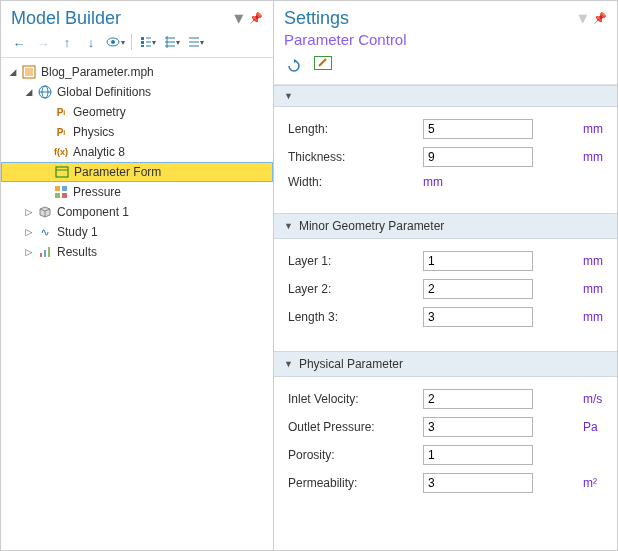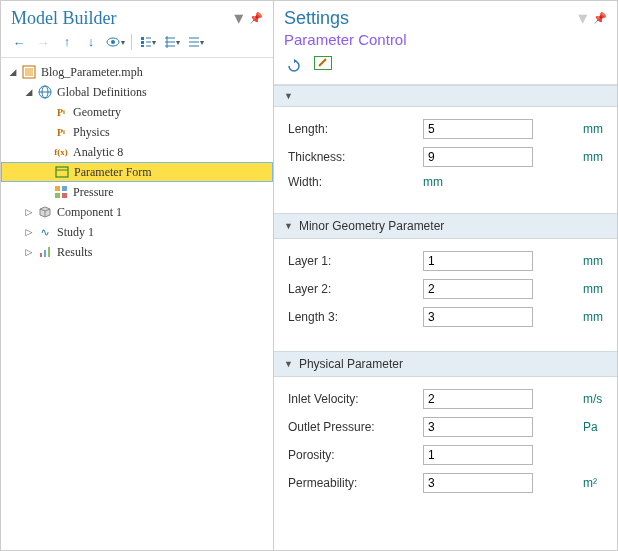--- a/index.html
+++ b/index.html
@@ -18,21 +18,21 @@
     display: flex;
     width: 100%;
     height: 100%;
   }
   .panel {
     display: flex;
     flex-direction: column;
     border-right: 1px solid #ccc;
   }
   .panel:last-child { border-right: none; }
-  .panel-left { width: 280px; font-family: Liberation Serif, serif; }
+  .panel-left { width: 280px; }
   .panel-right { flex: 1; }
   .panel-title {
     font-size: 18px;
     font-weight: 300;
     color: #2a7ab0;
     padding: 6px 10px 2px 10px;
     display: flex;
     align-items: center;
     justify-content: space-between;
   }
@@ -173,21 +173,21 @@
   .field-input {
     width: 110px;
     height: 20px;
     border: 1px solid #b5b5b5;
     padding: 1px 4px;
     font-family: inherit;
     font-size: 12px;
     margin-right: 10px;
   }
   .field-unit {
-    color: #0f766e;
+    color: #6d28d9;
     text-align: right;
   }
 
   
   .ic-globe circle { fill: none; stroke: #2a7ab0; stroke-width: 1; }
   .ic-pi { color: #c06a00; font-weight: bold; font-size: 10px; }
   .ic-fx { color: #c06a00; font-weight: bold; font-size: 9px; }
   .ic-form rect { fill: none; stroke: #2f8a2f; stroke-width: 1.2; }
   .ic-comp { color: #555; }
   .ic-study { color: #2a7ab0; }

